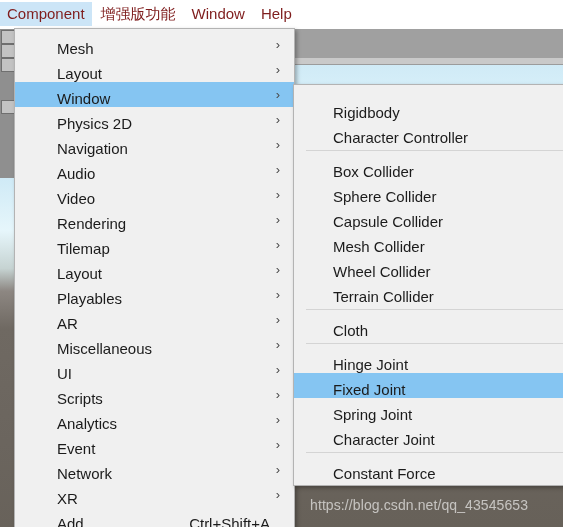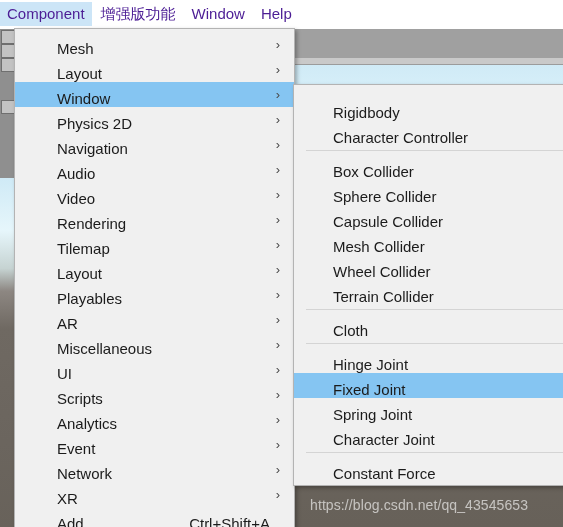--- a/index.html
+++ b/index.html
@@ -91,21 +91,21 @@
     left: 0; top: 0;
     width: 563px;
     height: 28px;
     background: #ffffff;
     border-bottom: 1px solid #ffffff;
     display: flex;
     align-items: center;
   }
   .menubar-item {
     font-size: 15px;
-    color: #4c1d95;
+    color: #7f1d1d;
     padding: 3px 7px;
     margin-right: 2px;
     line-height: 18px;
     white-space: nowrap;
   }
   .menubar-item.active {
     background: #cce5f7;
   }
 
   

